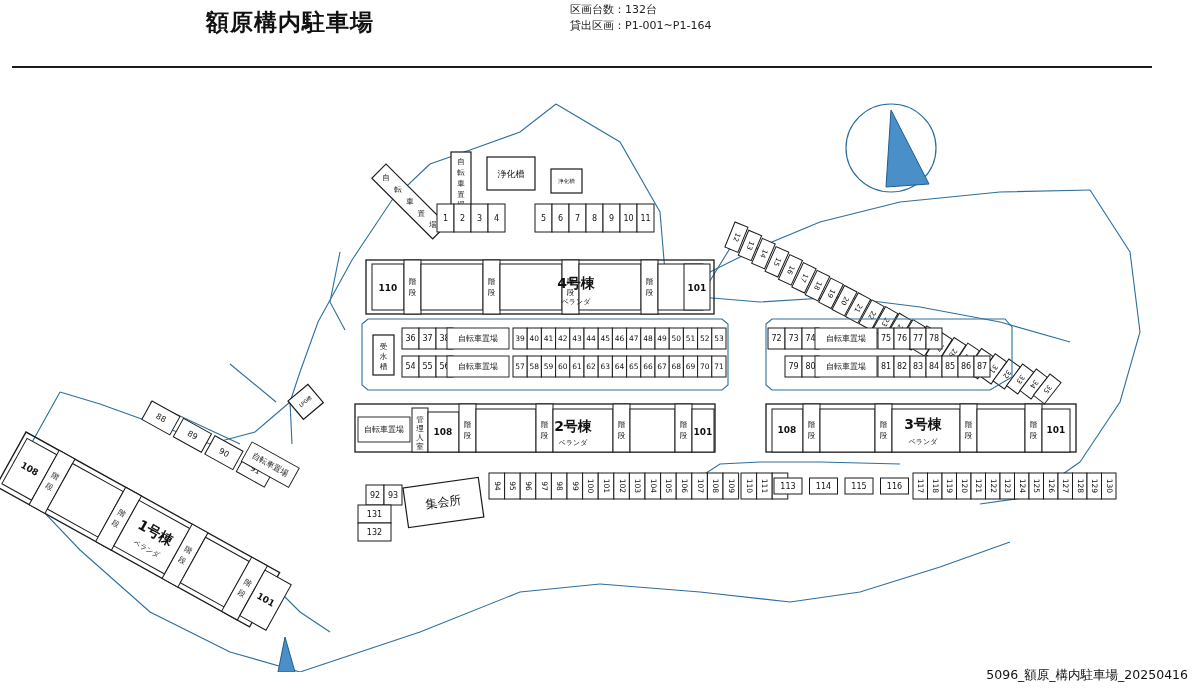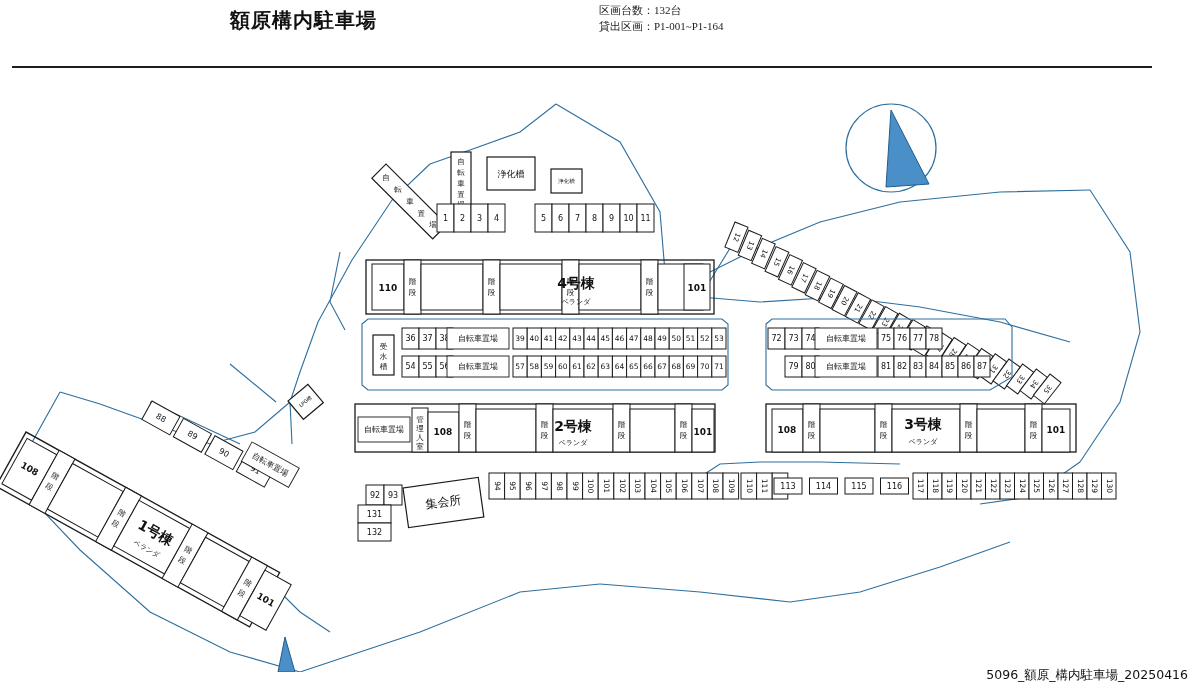--- a/index.html
+++ b/index.html
@@ -1,21 +1,21 @@
 <!DOCTYPE html>
 <html><head>
 <meta charset="utf-8">
 <style>
   html,body{margin:0;padding:0;background:#ffffff;}
   body{width:1200px;height:692px;position:relative;overflow:hidden;
        font-family:"DejaVu Sans","Liberation Sans",sans-serif;color:#111;}
   .abs{position:absolute;}
   
-  #page-title{left:230px;top:7px;font-size:20px;font-weight:bold;letter-spacing:1px;text-align:right;}
-  #meta{left:599px;top:2px;font-size:11px;line-height:16px;color:#222;font-family:Liberation Serif, serif;}
+  #page-title{left:206px;top:7px;font-size:23px;font-weight:bold;letter-spacing:1px;text-align:right;}
+  #meta{left:570px;top:2px;font-size:11px;line-height:16px;color:#222;}
   #rule{left:12px;top:66px;width:1140px;height:0;border-top:2px solid #1c1c1c;}
   #footer{right:12px;bottom:8px;font-size:12.5px;color:#111;}
   
   #plan{position:absolute;left:0;top:72px;width:1200px;height:600px;}
   .rdline{fill:none;stroke:#2e6f9e;stroke-width:1.1;}
   .bldg{fill:#ffffff;stroke:#1a1a1a;stroke-width:1.2;}
   .cell{fill:#ffffff;stroke:#1a1a1a;stroke-width:1;}
   .thin{fill:#ffffff;stroke:#1a1a1a;stroke-width:0.9;}
   .outl{fill:none;stroke:#1a1a1a;stroke-width:1.3;}
   text{font-family:"DejaVu Sans","Liberation Sans",sans-serif;fill:#111;}

